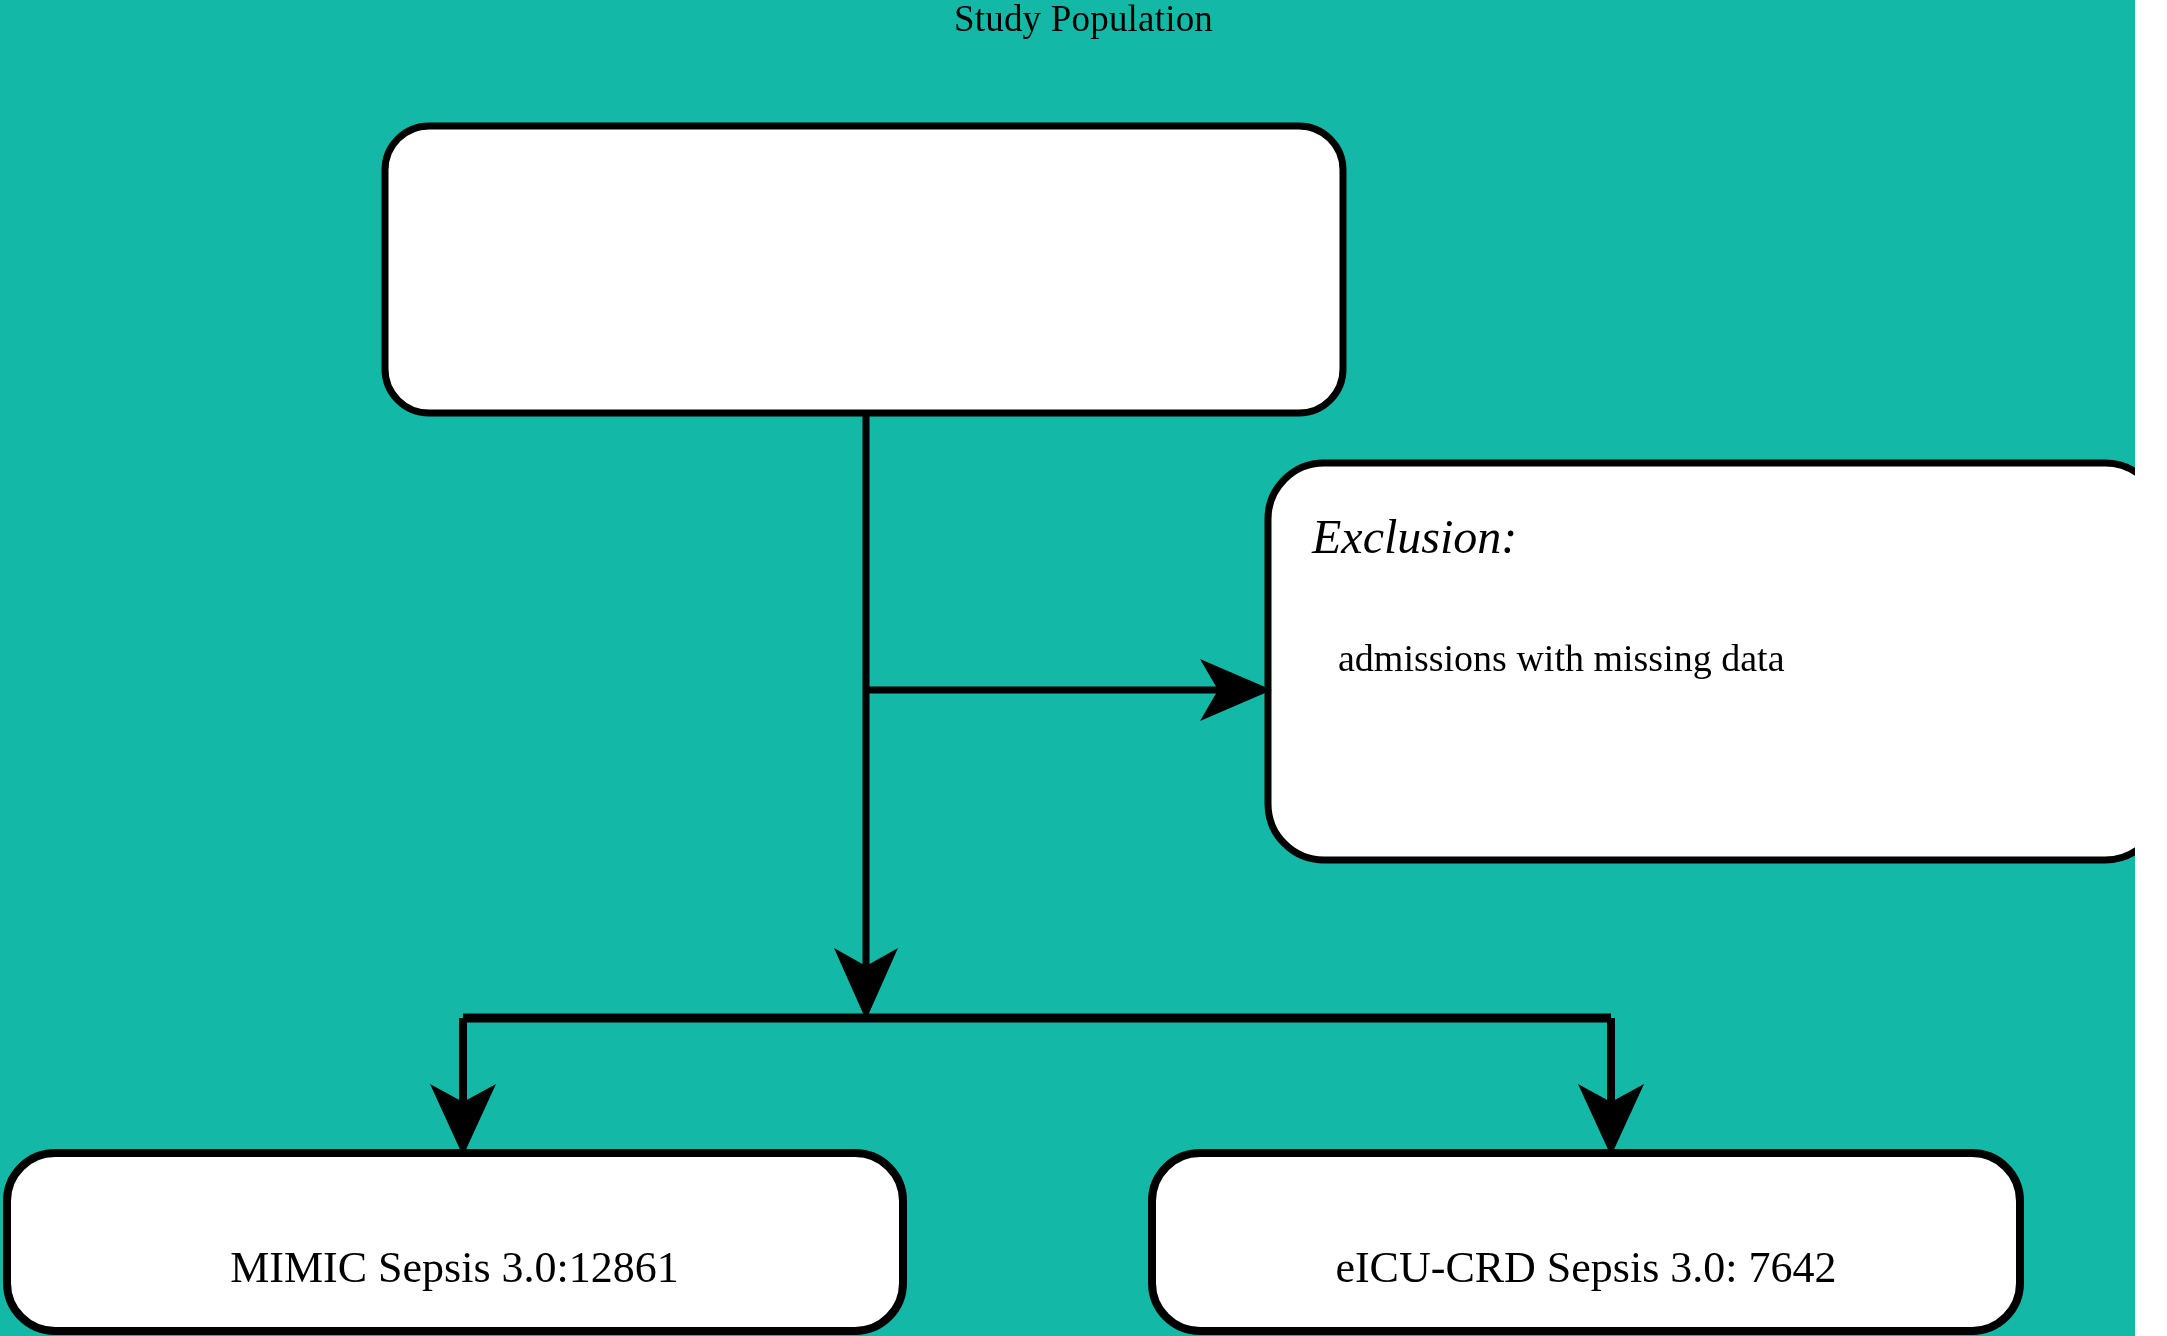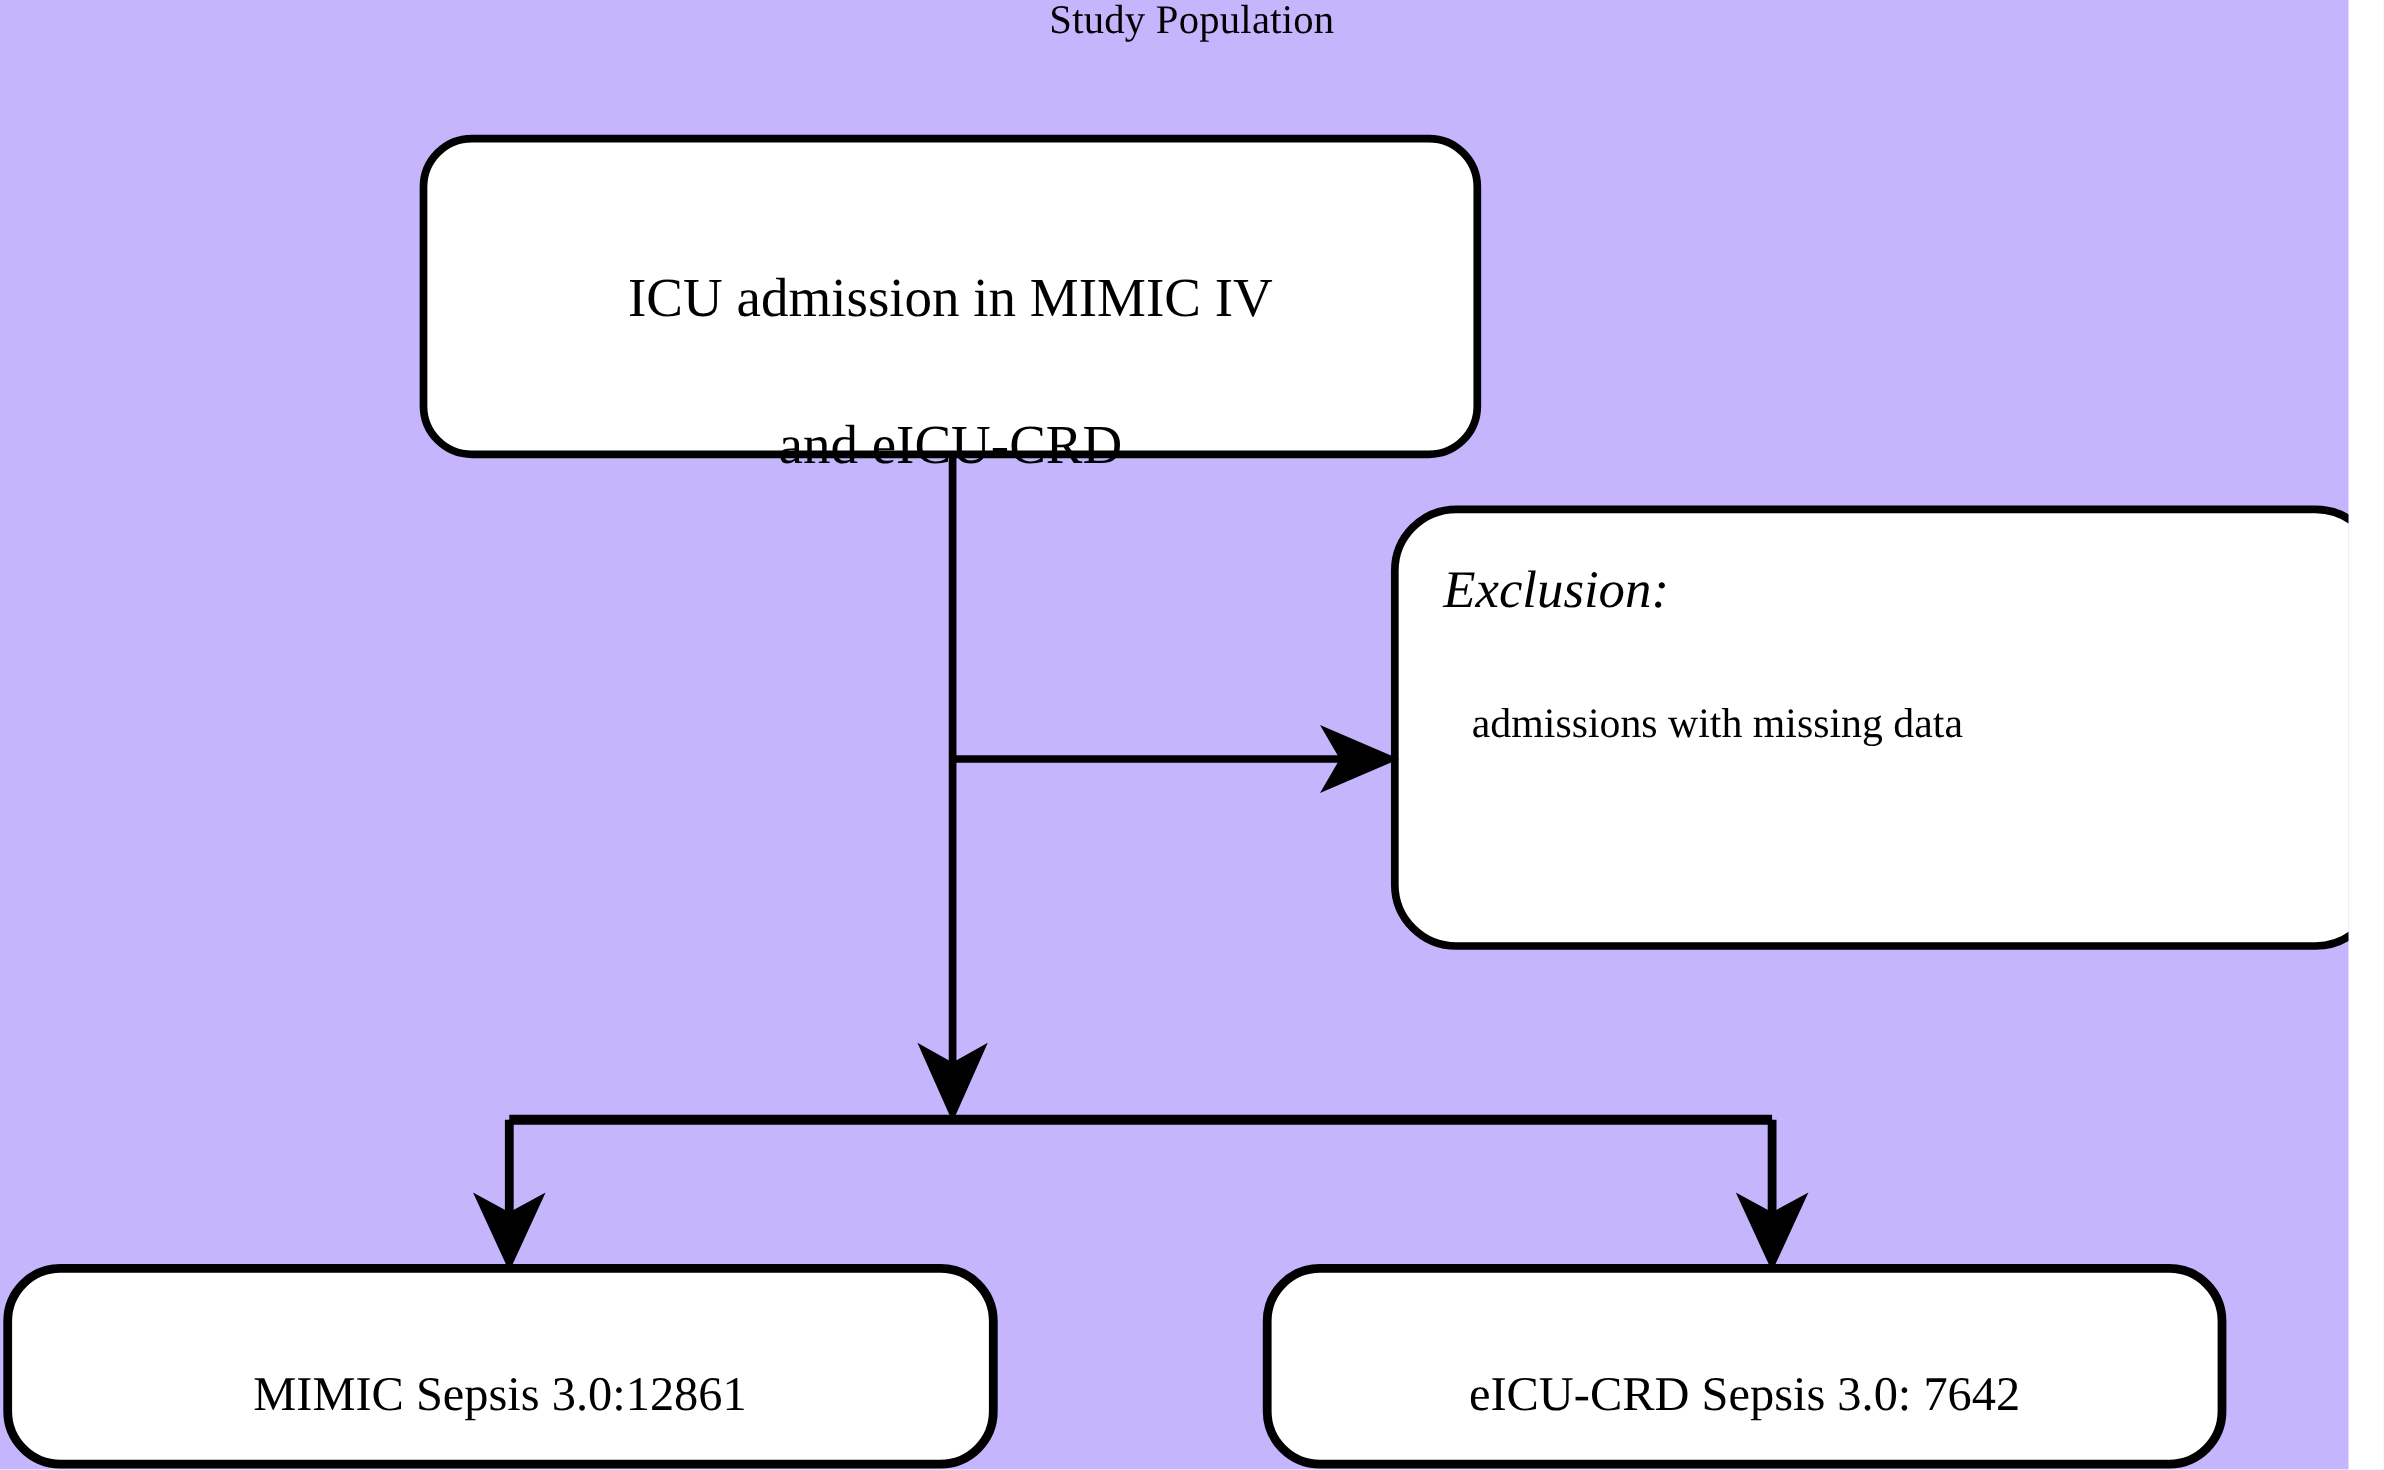--- a/index.html
+++ b/index.html
@@ -9,21 +9,21 @@
     background: #ffffff;
   }
   body {
     font-family: "Liberation Serif", "DejaVu Serif", serif;
     color: #000000;
   }
   #canvas {
     position: relative;
     width: 2135px;
     height: 1336px;
-    background: #c4b5fd;
+    background: #14b8a6;
     overflow: hidden;
   }
   #flow-svg {
     position: absolute;
     left: 0;
     top: 0;
     width: 2167px;
     height: 1336px;
   }
   .node-text {
@@ -133,24 +133,20 @@
       <path d="M 463 1156 L 430 1084 L 463 1102 L 496 1084 Z" fill="#000000"></path>
     </g>
 
     <g>
       <line x1="1611" y1="1018" x2="1611" y2="1128" stroke="#000000" stroke-width="8"></line>
       <path d="M 1611 1156 L 1578 1084 L 1611 1102 L 1644 1084 Z" fill="#000000"></path>
     </g>
 
   </svg>
 
-  <div class="node-text" id="node-source-text">
-    <div>ICU admission in MIMIC IV</div>
-    <div>and eICU-CRD</div>
-  </div>
 
   <div class="node-text" id="node-exclusion-heading">Exclusion:</div>
 
   <div class="node-text" id="node-exclusion-list">
     <div>admissions with missing data</div>
   </div>
 
   <div class="node-text" id="node-train-text">
     <div>MIMIC Sepsis 3.0:12861</div>
     

